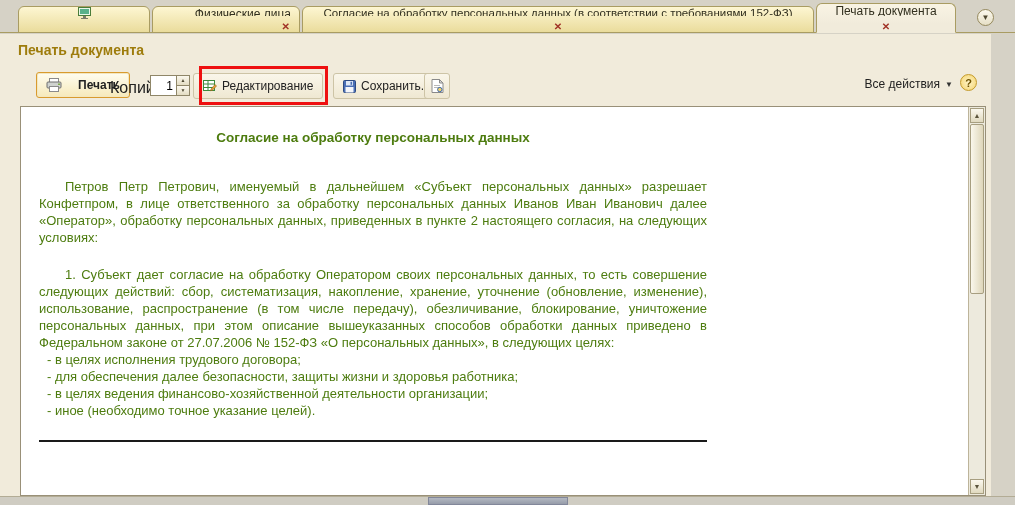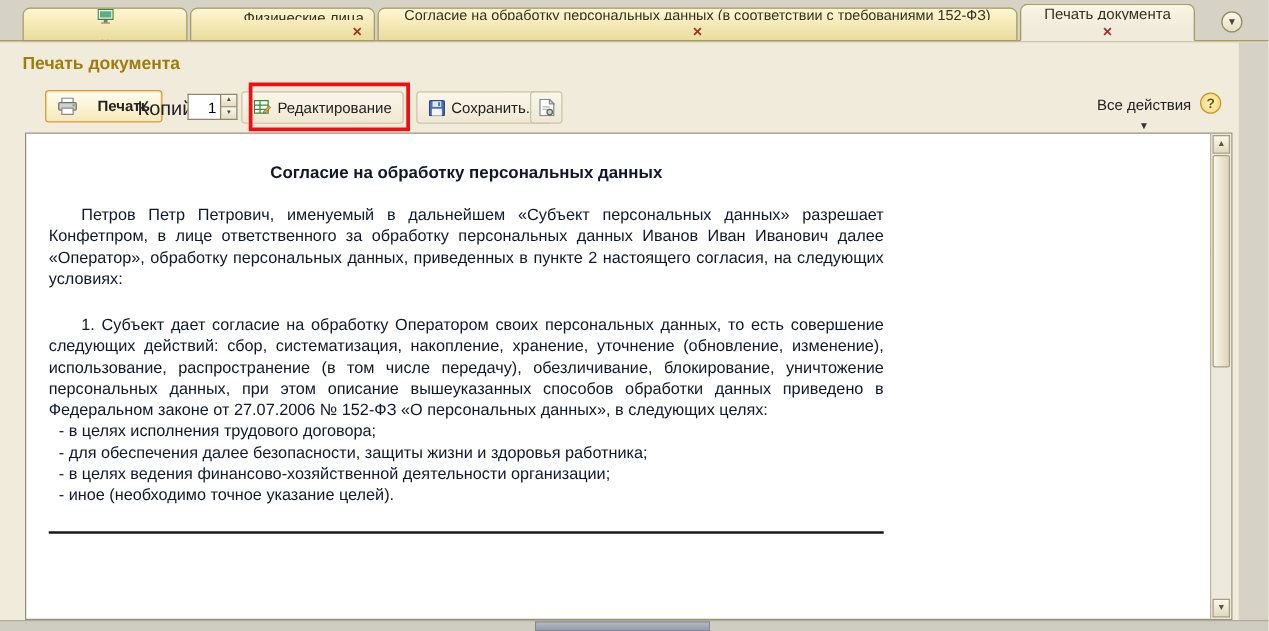--- a/index.html
+++ b/index.html
@@ -94,44 +94,44 @@
   .spin-down { border-top:none; }
   .edit-btn { left:193px; top:5px; }
   .save-btn { left:333px; top:5px; }
   .preview-btn { left:424px; top:5px; width:26px; justify-content:center; padding:0; }
   .red-rect {
     position:absolute; left:199px; top:-2px; width:129px; height:39px;
     border:3px solid #ee1010; z-index:6; pointer-events:none;
   }
   .all-actions {
     position:absolute; right:62px; top:9px; display:flex; align-items:center;
-    gap:5px; font-size:12px; cursor:pointer; color:#222;flex-direction:column;
+    gap:5px; font-size:12px; cursor:pointer; color:#222;
   }
   .all-actions .caret { font-size:8px; color:#333; }
   .help-btn {
     position:absolute; right:38px; top:6px; width:17px; height:17px;
     border:1px solid #c49a2a; border-radius:50%;
     background:radial-gradient(#fff3c4,#f4d470);
     display:flex; align-items:center; justify-content:center;
     font-size:11px; font-weight:bold; color:#6e5200; cursor:pointer;
   }
 
   
   .preview {
     position:absolute; left:20px; top:72px; width:966px; bottom:9px;
     background:#ffffff; border:1px solid #999078; overflow:hidden;
   }
   .doc {
     position:absolute; left:18px; top:0; width:668px;
-    font-size:13px; line-height:17px; color:#0f172a;
+    font-size:13px; line-height:17px; color:#4d7c0f;
   }
   .doc-title { margin-top:22px; text-align:center; font-weight:bold; font-size:13.5px; }
   .doc-date  { margin-top:27px; text-align:right; }
   .doc-p { margin:0; text-align:justify; text-indent:26px; }
-  .doc-p.first { margin-top:17px; }
+  .doc-p.first { margin-top:32px; }
   .doc-p.second { margin-top:20px; }
   .doc-li { padding-left:8px; text-align:left; }
   .doc-divider { margin-top:21px; border-top:2px solid #1a1a1a; height:0; }
 
   .vscroll {
     position:absolute; top:0; right:0; width:17px; bottom:0;
     background:#edeadd; border-left:1px solid #bdb49a;
   }
   .varrow {
     position:absolute; left:1px; right:1px; height:15px;

